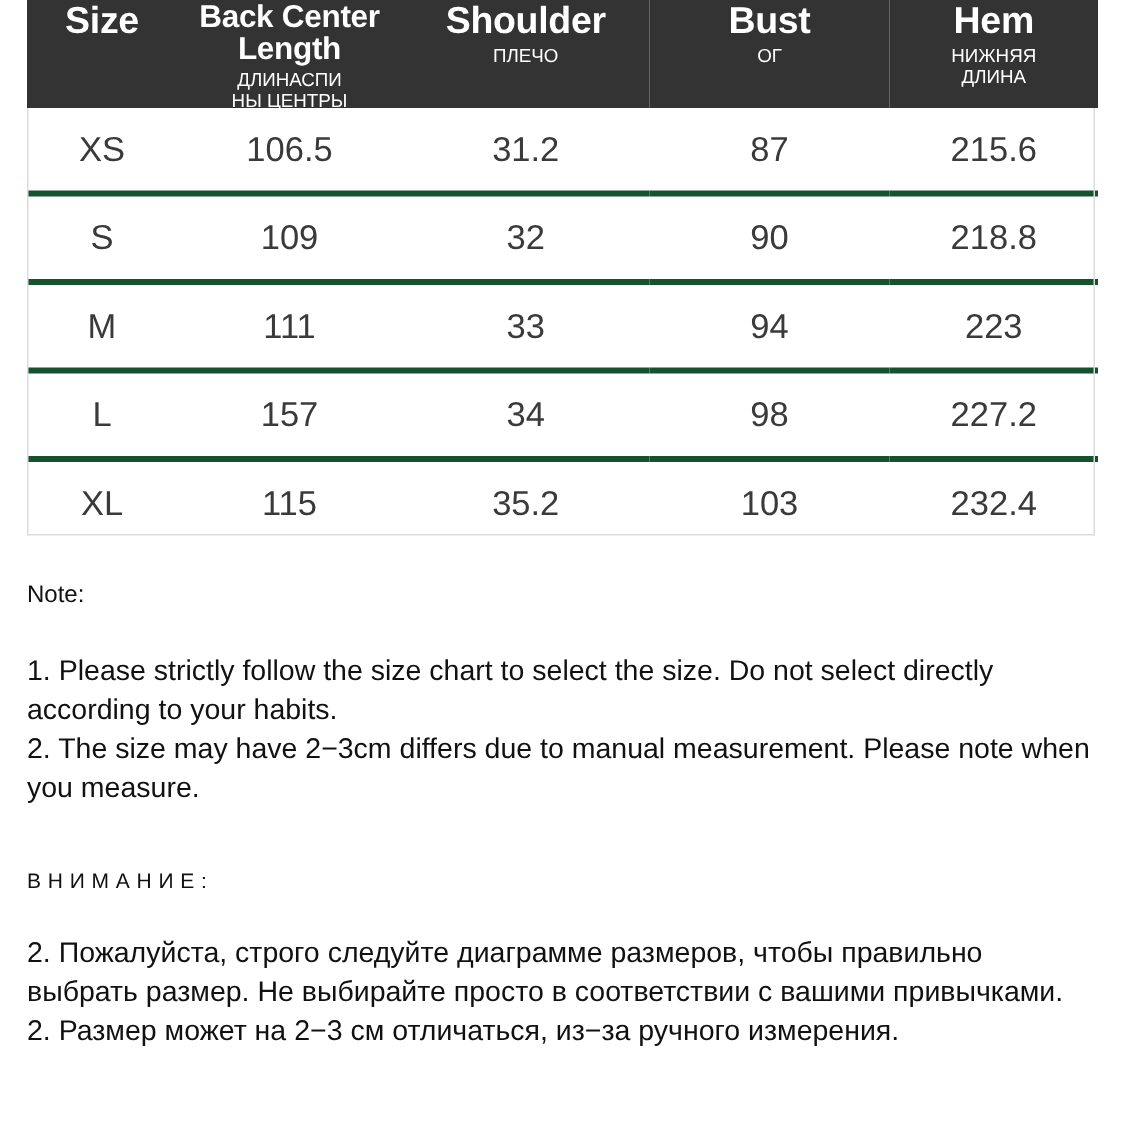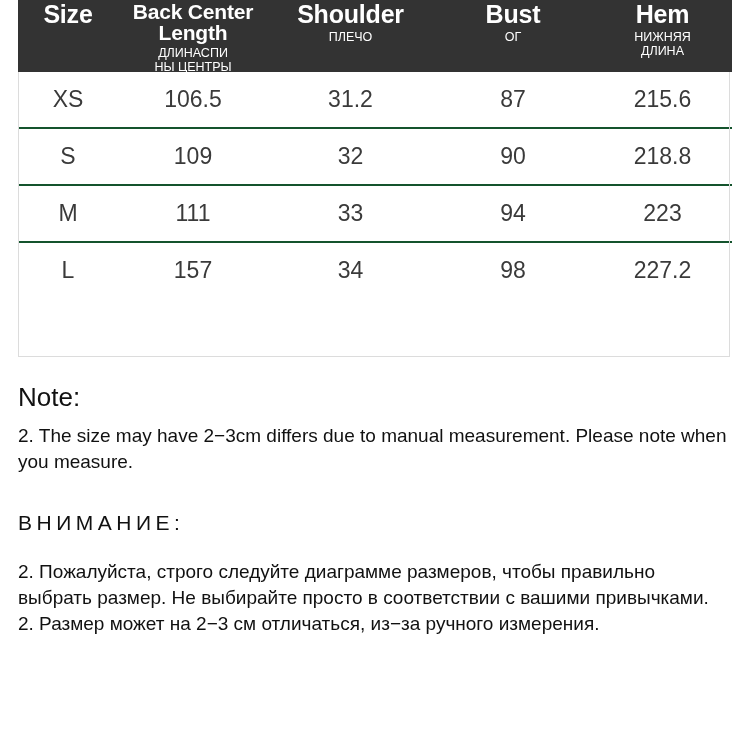--- a/index.html
+++ b/index.html
@@ -77,21 +77,21 @@
   .th-ru.spaced {
     letter-spacing: 3.2px;
     margin-top: 44px;
   }
 
   .size-table tbody td {
     height: 55px;
     text-align: center;
     font-size: 23px;
     color: #3a3a3a;
-    border-bottom: 2px solid #14532d;
+    border-bottom: 4px solid #14532d;
     border-left: none;
     border-right: none;
     padding: 0;
     background: #ffffff;
     font-weight: 400;
   }
 
   .size-table tbody tr:last-child td {
     border-bottom: none;
   }
@@ -110,37 +110,37 @@
 
   
   .notes {
     position: absolute;
     left: 18px;
     top: 385px;
     width: 714px;
   }
 
   .note-heading {
-    font-size: 26px;
+    font-size: 16px;
     line-height: 24px;
     font-weight: 400;
     color: #111111;
-    margin: 0 0 14px 0;
+    margin: 0 0 26px 0;
   }
 
   .note-line {
     font-size: 19px;
     line-height: 26px;
     color: #111111;
     margin: 0;
     white-space: pre-line;
   }
 
   .attention-heading {
-    font-size: 21px;
+    font-size: 14px;
     line-height: 24px;
     letter-spacing: 4.5px;
     color: #111111;
     margin: 36px 0 24px 0;
   }
 
   .ru-line {
     font-size: 19px;
     line-height: 26px;
     color: #111111;
@@ -213,27 +213,35 @@
         <td>94</td>
         <td>223</td>
       </tr>
       <tr>
         <td>L</td>
         <td>157</td>
         <td>34</td>
         <td>98</td>
         <td>227.2</td>
       </tr>
+      <tr>
+        <td>XL</td>
+        <td>115</td>
+        <td>35.2</td>
+        <td>103</td>
+        <td>232.4</td>
+      </tr>
     </tbody>
   </table>
 
   <div class="table-body-frame"></div>
 
   <div class="notes">
     <div class="note-heading">Note:</div>
+    <p class="note-line">1. Please strictly follow the size chart  to select the size. Do not select directly according to your habits.</p>
     <p class="note-line">2. The size may have 2−3cm differs due to manual measurement. Please note when you measure.</p>
 
     <div class="attention-heading">ВНИМАНИЕ:</div>
     <p class="ru-line">2. Пожалуйста, строго следуйте диаграмме размеров, чтобы правильно выбрать размер. Не выбирайте просто в соответствии с вашими привычками.</p>
     <p class="ru-line">2. Размер может на 2−3 см отличаться, из−за ручного измерения.</p>
   </div>
 
 </div>
 
 </body></html>

